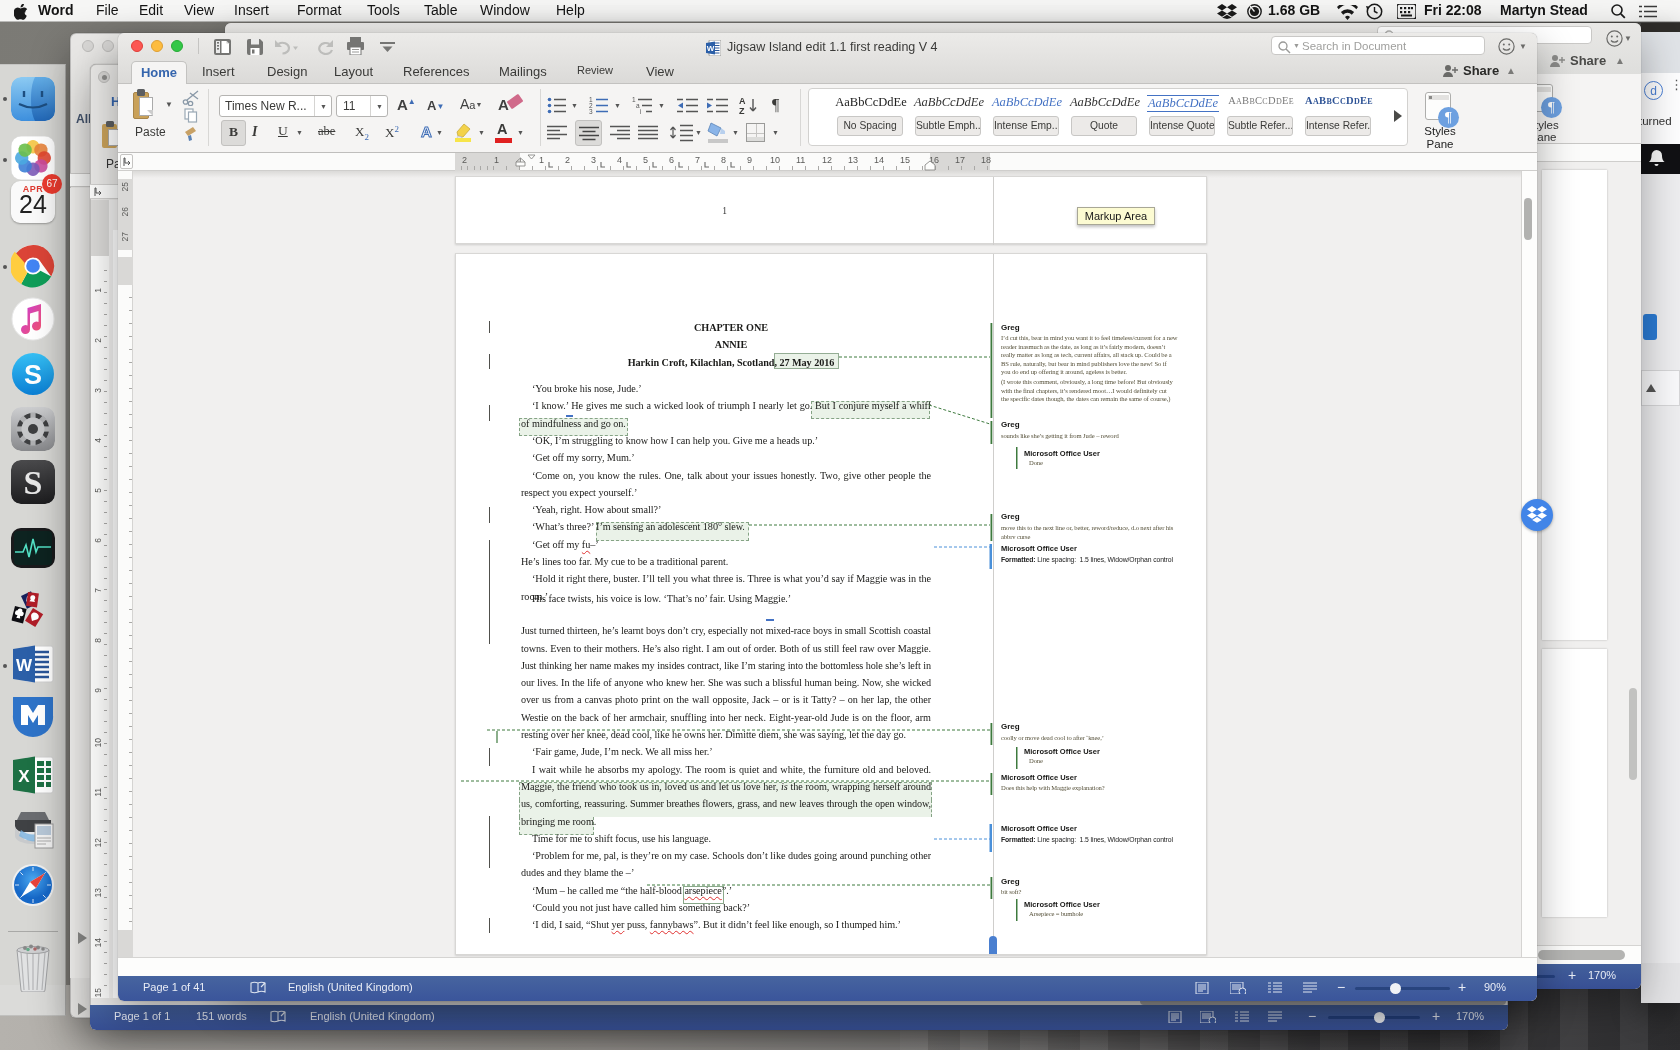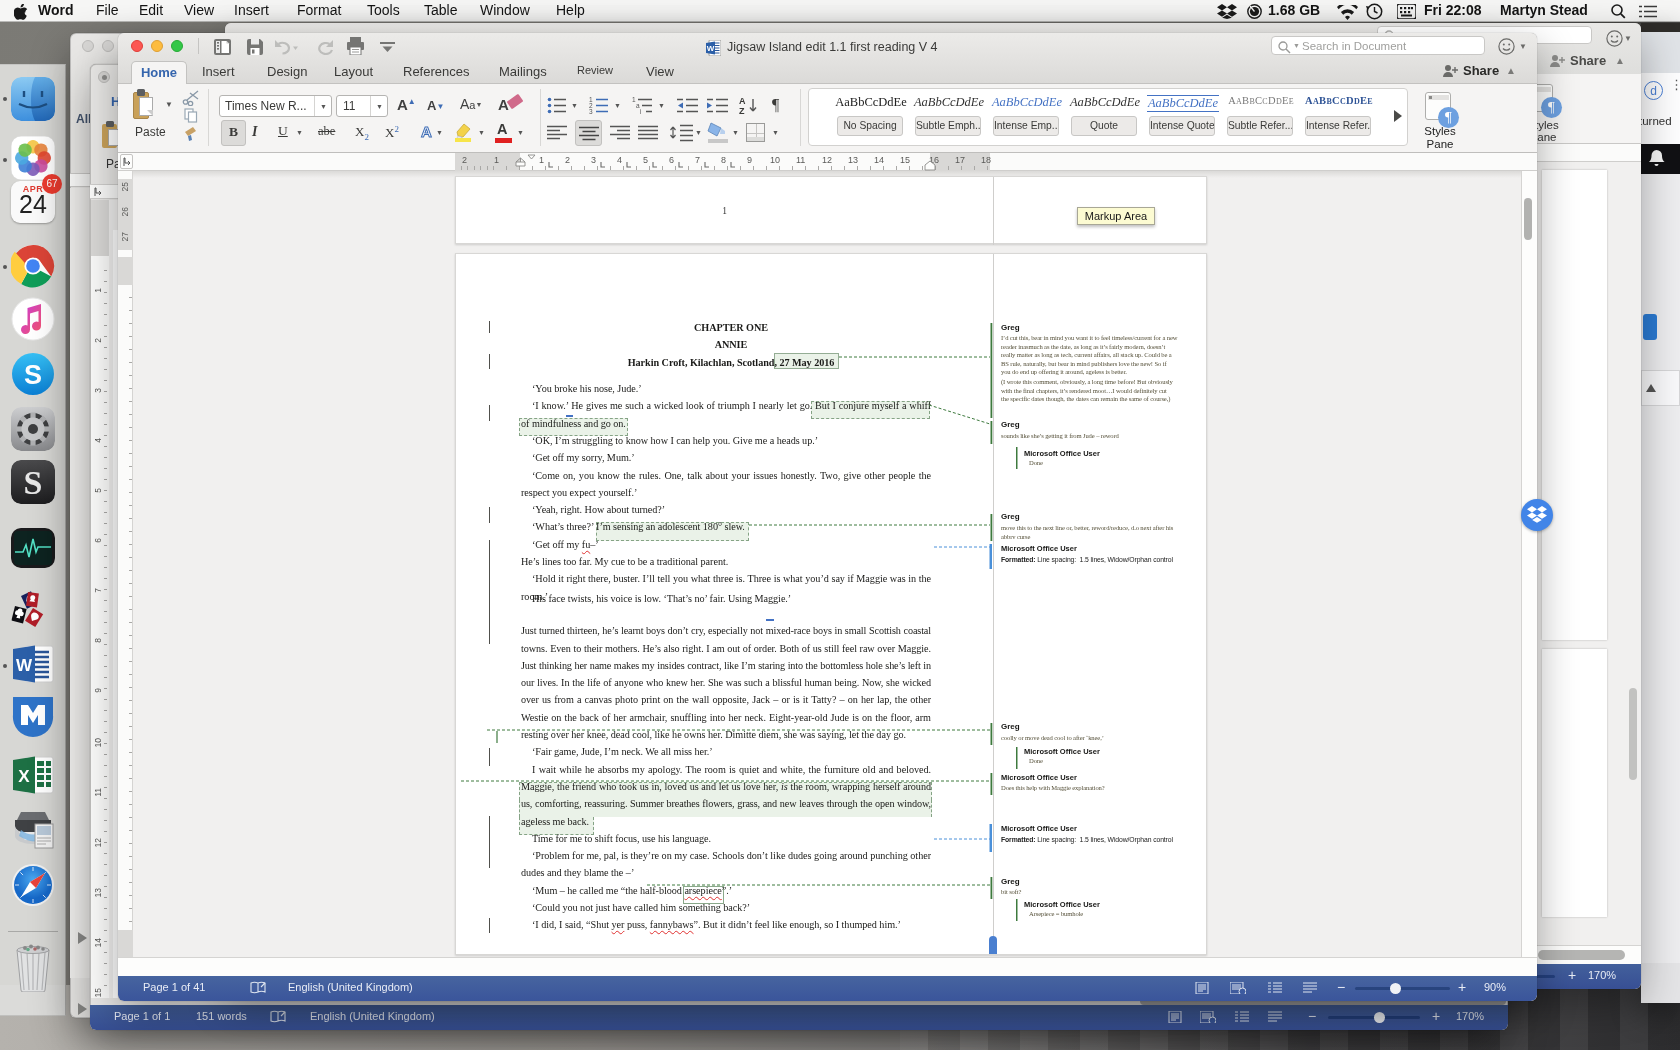--- a/index.html
+++ b/index.html
@@ -837,39 +837,39 @@
     <div class="tx" style="left:70px;top:82.3px;width:410px;text-align:center;font-weight:bold">ANNIE</div>
     <div class="tx" style="left:70px;top:99.6px;width:410px;text-align:center;font-weight:bold">Harkin Croft, Kilachlan, Scotland, 27 May 2016</div>
 
     <div class="tx" style="top:126px">‘You broke his nose, Jude.’</div>
     <div class="tx tj" style="top:143.3px">‘I know.’ He gives me such a wicked look of triumph I nearly let go. But I conjure myself a whiff</div>
     <div class="tx tm" style="top:160.6px">of mindfulness and go on.</div>
     <div class="tx" style="top:177.9px">‘OK, I’m struggling to know how I can help you. Give me a heads up.’</div>
     <div class="tx" style="top:195.2px">‘Get off my sorry, Mum.’</div>
     <div class="tx tj" style="top:212.5px">‘Come on, you know the rules. One, talk about your issues honestly. Two, give other people the</div>
     <div class="tx tm" style="top:229.8px">respect you expect yourself.’</div>
-    <div class="tx" style="top:247.1px">‘Yeah, right. How about turned?’</div>
+    <div class="tx" style="top:247.1px">‘Yeah, right. How about small?’</div>
     <div class="tx" style="top:264.4px">‘What’s three?’ I’m sensing an adolescent 180° slew.</div>
     <div class="tx" style="top:281.7px">‘Get off my <span class="sqg">fu</span>–’</div>
     <div class="tx tm" style="top:299px">He’s lines too far. My cue to be a traditional parent.</div>
     <div class="tx tj" style="top:316.3px">‘Hold it right there, buster. I’ll tell you what three is. Three is what you’d say if Maggie was in the</div>
     <div class="tx tm" style="top:333.6px">room.’</div>
     <div class="tx" style="top:336px">His face twists, his voice is low. ‘That’s no’ fair. Using Maggie.’</div>
     <div class="tx tm tjm" style="top:368.2px;letter-spacing:-0.12px">Just turned thirteen, he’s learnt boys don’t cry, especially not mixed-race boys in small Scottish coastal</div>
     <div class="tx tm tjm" style="top:385.5px;letter-spacing:-0.07px">towns. Even to their mothers. He’s also right. I am out of order. Both of us still feel raw over Maggie.</div>
     <div class="tx tm tjm" style="top:402.8px;letter-spacing:-0.14px">Just thinking her name makes my insides contract, like I’m staring into the bottomless hole she’s left in</div>
     <div class="tx tm tjm" style="top:420.1px;letter-spacing:-0.10px">our lives. In the life of anyone who knew her. She was such a blissful human being. Now, she wicked</div>
     <div class="tx tm tjm" style="top:437.4px">over us from a canvas photo print on the wall opposite, Jack – or is it Tatty? – on her lap, the other</div>
     <div class="tx tm tjm" style="top:454.7px">Westie on the back of her armchair, snuffling into her neck. Eight-year-old Jude is on the floor, arm</div>
     <div class="tx tm" style="top:472px">resting over her knee, dead cool, like he owns her. Dimitte diem, she was saying, let the day go.</div>
     <div class="tx" style="top:489.3px">‘Fair game, Jude, I’m neck. We all miss her.’</div>
     <div class="tx tj" style="top:506.6px">I wait while he absorbs my apology. The room is quiet and white, the furniture old and beloved.</div>
     <div class="tx tm tjm" style="top:523.9px">Maggie, the friend who took us in, loved us and let us love her, <i>is</i> the room, wrapping herself around</div>
     <div class="tx tm tjm" style="top:541.2px;letter-spacing:-0.12px">us, comforting, reassuring. Summer breathes flowers, grass, and new leaves through the open window,</div>
-    <div class="tx tm" style="top:558.5px">ageless me back.</div>
+    <div class="tx tm" style="top:558.5px">bringing me room.</div>
     <div class="tx" style="top:575.8px">Time for me to shift focus, use his language.</div>
     <div class="tx tj" style="top:593.1px">‘Problem for me, pal, is they’re on my case. Schools don’t like dudes going around punching other</div>
     <div class="tx tm" style="top:610.4px">dudes and they blame the –’</div>
     <div class="tx" style="top:627.7px">‘Mum – he called me “the half-blood <span class="sqg">arsepiece</span>”.’</div>
     <div class="tx" style="top:645px">‘Could you not just have called him something back?’</div>
     <div class="tx" style="top:662.3px">‘I did, I said, “Shut <span class="sqg">yer</span> puss, <span class="sqg">fannybaws</span>”. But it didn’t feel like enough, so I thumped him.’</div>
     <div class="abs" style="left:110px;top:161px;width:7px;height:1.5px;background:#4472c4"></div>
     <div class="abs" style="left:310px;top:365px;width:8px;height:1.5px;background:#4472c4"></div>
 
     <div class="cg" style="top:69px">Greg</div>

